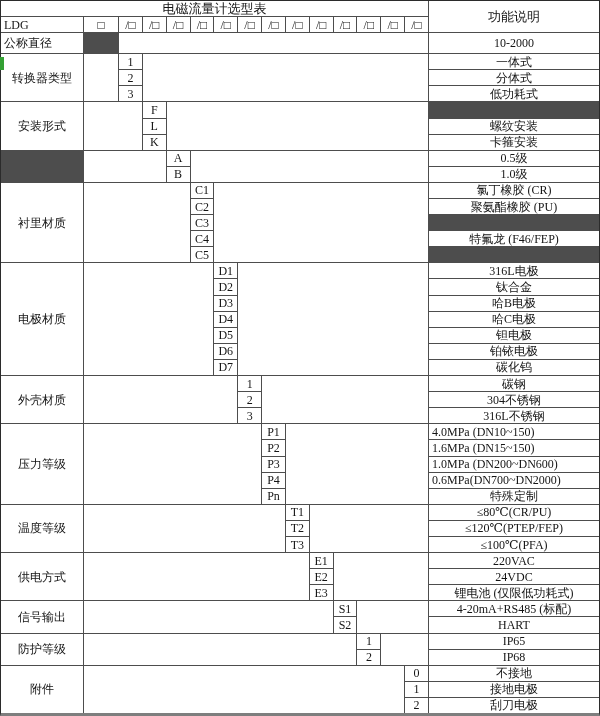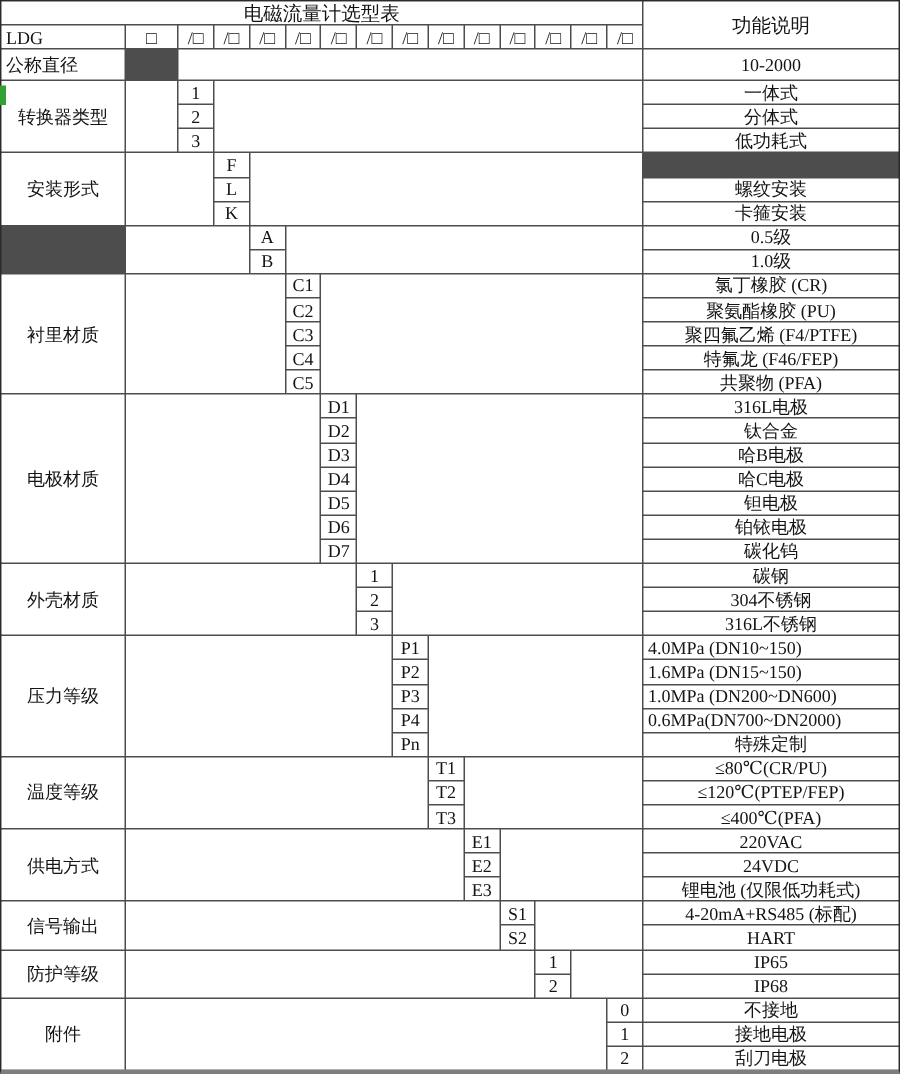--- a/index.html
+++ b/index.html
@@ -81,25 +81,23 @@
       <div class="cell" style="grid-area: 11 / 5;">B</div>
       <div class="cell" style="grid-area: 11 / 16;">1.0级</div>
       <div class="cell" style="grid-area: 10 / 6 / span 2 / span 10;"></div>
       <div class="cell" style="grid-area: 12 / 1 / span 5;">衬里材质</div>
       <div class="cell" style="grid-area: 12 / 2 / span 5 / span 4;"></div>
       <div class="cell" style="grid-area: 12 / 6;">C1</div>
       <div class="cell" style="grid-area: 12 / 16;">氯丁橡胶 (CR)</div>
       <div class="cell" style="grid-area: 13 / 6;">C2</div>
       <div class="cell" style="grid-area: 13 / 16;">聚氨酯橡胶 (PU)</div>
       <div class="cell" style="grid-area: 14 / 6;">C3</div>
-      <div class="cell" style="grid-area: 14 / 16;">聚四氟乙烯 (F4/PTFE)</div>
       <div class="cell" style="grid-area: 15 / 6;">C4</div>
       <div class="cell" style="grid-area: 15 / 16;">特氟龙 (F46/FEP)</div>
       <div class="cell" style="grid-area: 16 / 6;">C5</div>
-      <div class="cell" style="grid-area: 16 / 16;">共聚物 (PFA)</div>
       <div class="cell" style="grid-area: 12 / 7 / span 5 / span 9;"></div>
       <div class="cell" style="grid-area: 17 / 1 / span 7;">电极材质</div>
       <div class="cell" style="grid-area: 17 / 2 / span 7 / span 5;"></div>
       <div class="cell" style="grid-area: 17 / 7;">D1</div>
       <div class="cell" style="grid-area: 17 / 16;">316L电极</div>
       <div class="cell" style="grid-area: 18 / 7;">D2</div>
       <div class="cell" style="grid-area: 18 / 16;">钛合金</div>
       <div class="cell" style="grid-area: 19 / 7;">D3</div>
       <div class="cell" style="grid-area: 19 / 16;">哈B电极</div>
       <div class="cell" style="grid-area: 20 / 7;">D4</div>
@@ -133,21 +131,21 @@
       <div class="cell" style="grid-area: 31 / 9;">Pn</div>
       <div class="cell" style="grid-area: 31 / 16;">特殊定制</div>
       <div class="cell" style="grid-area: 27 / 10 / span 5 / span 6;"></div>
       <div class="cell" style="grid-area: 32 / 1 / span 3;">温度等级</div>
       <div class="cell" style="grid-area: 32 / 2 / span 3 / span 8;"></div>
       <div class="cell" style="grid-area: 32 / 10;">T1</div>
       <div class="cell" style="grid-area: 32 / 16;">≤80℃(CR/PU)</div>
       <div class="cell" style="grid-area: 33 / 10;">T2</div>
       <div class="cell" style="grid-area: 33 / 16;">≤120℃(PTEP/FEP)</div>
       <div class="cell" style="grid-area: 34 / 10;">T3</div>
-      <div class="cell" style="grid-area: 34 / 16;">≤400℃(PFA)</div>
+      <div class="cell" style="grid-area: 34 / 16;">≤100℃(PFA)</div>
       <div class="cell" style="grid-area: 32 / 11 / span 3 / span 5;"></div>
       <div class="cell" style="grid-area: 35 / 1 / span 3;">供电方式</div>
       <div class="cell" style="grid-area: 35 / 2 / span 3 / span 9;"></div>
       <div class="cell" style="grid-area: 35 / 11;">E1</div>
       <div class="cell" style="grid-area: 35 / 16;">220VAC</div>
       <div class="cell" style="grid-area: 36 / 11;">E2</div>
       <div class="cell" style="grid-area: 36 / 16;">24VDC</div>
       <div class="cell" style="grid-area: 37 / 11;">E3</div>
       <div class="cell" style="grid-area: 37 / 16;">锂电池 (仅限低功耗式)</div>
       <div class="cell" style="grid-area: 35 / 12 / span 3 / span 4;"></div>

